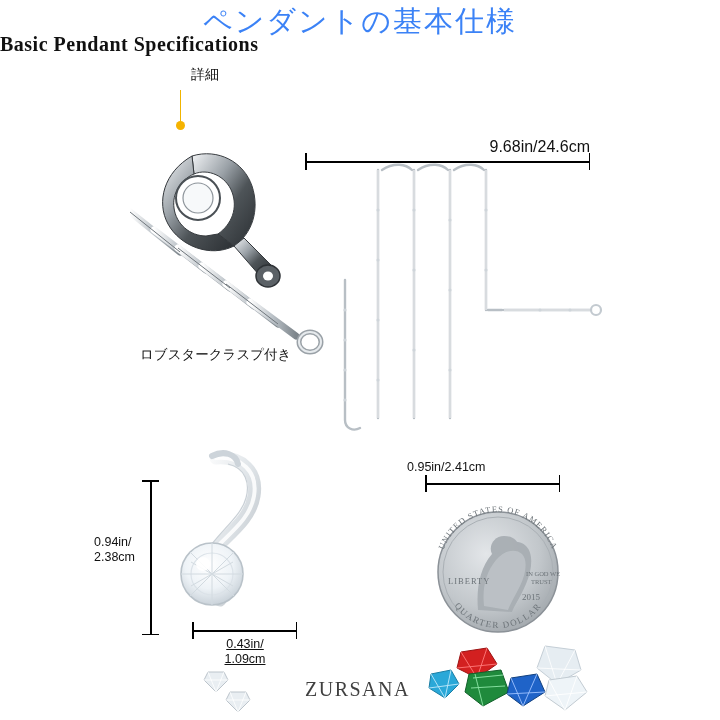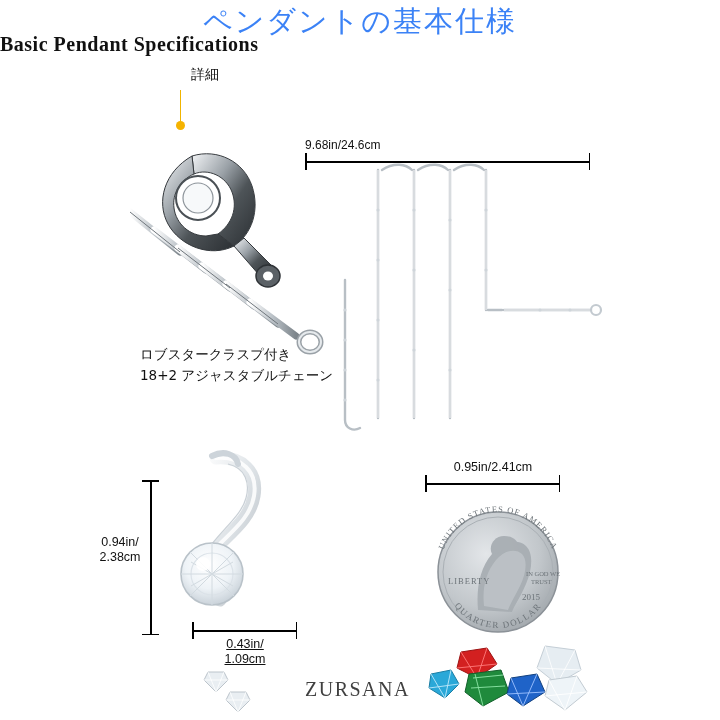--- a/index.html
+++ b/index.html
@@ -79,22 +79,22 @@
     left: 305px;
     top: 140px;
     width: 285px;
     height: 28px;
   }
   .dim-top .dim-text {
     position: absolute;
     top: -2px;
     left: 0;
     width: 285px;
-    text-align: left;
-    font-size: 12px;
+    text-align: right;
+    font-size: 16px;
     font-family: "Liberation Sans", sans-serif;
     color: #111;
   }
   .dim-top .bar {
     position: absolute;
     top: 21px;
     left: 0;
     width: 285px;
     height: 1.5px;
     background: #000;
@@ -148,21 +148,21 @@
     height: 1.5px;
     background: #000;
   }
   .dim-v .cap-t { top: 0; }
   .dim-v .cap-b { bottom: 0; }
   .dim-v .dim-text {
     position: absolute;
     left: -6px;
     top: 55px;
     width: 52px;
-    text-align: center;
+    text-align: left;
     font-size: 12.5px;
     line-height: 15px;
     color: #111;
   }
 
   .dim-h-pendant {
     position: absolute;
     left: 192px;
     top: 630px;
     width: 105px;
@@ -203,21 +203,21 @@
     left: 425px;
     top: 462px;
     width: 135px;
     height: 30px;
   }
   .dim-coin .dim-text {
     position: absolute;
     top: -2px;
     left: -18px;
     width: 172px;
-    text-align: center;
+    text-align: left;
     font-size: 12.5px;
     color: #111;
   }
   .dim-coin .bar {
     position: absolute;
     top: 21px;
     left: 0;
     width: 135px;
     height: 1.5px;
     background: #000;
@@ -354,21 +354,20 @@
         <circle cx="250" cy="160" r="1.6"></circle>
           <circle cx="280" cy="160" r="1.6"></circle>
       </g>
 
       <circle cx="306" cy="160" r="5" fill="none" stroke="#c3cad0" stroke-width="2.2"></circle>
     </svg>
   </div>
 
   <div class="clasp-caption">
     <div>ロブスタークラスプ付き</div>
-    <div>18+2 アジャスタブルチェーン</div>
   </div>
 
   <div class="dim-v">
     <div class="bar"></div>
     <div class="cap-t"></div>
     <div class="cap-b"></div>
     <div class="dim-text">
       <div>0.94in/</div>
       <div>2.38cm</div>
     </div>

